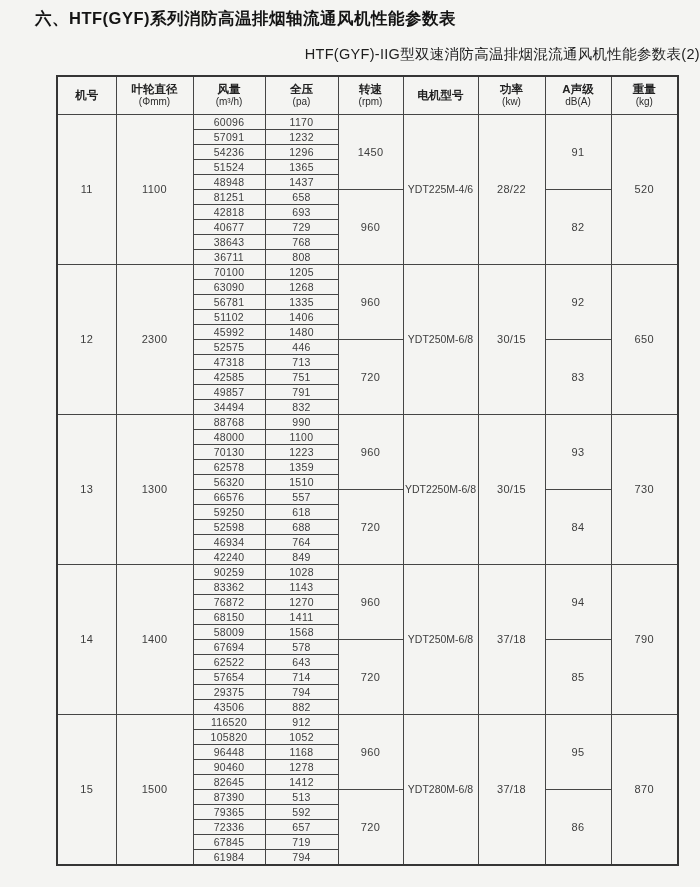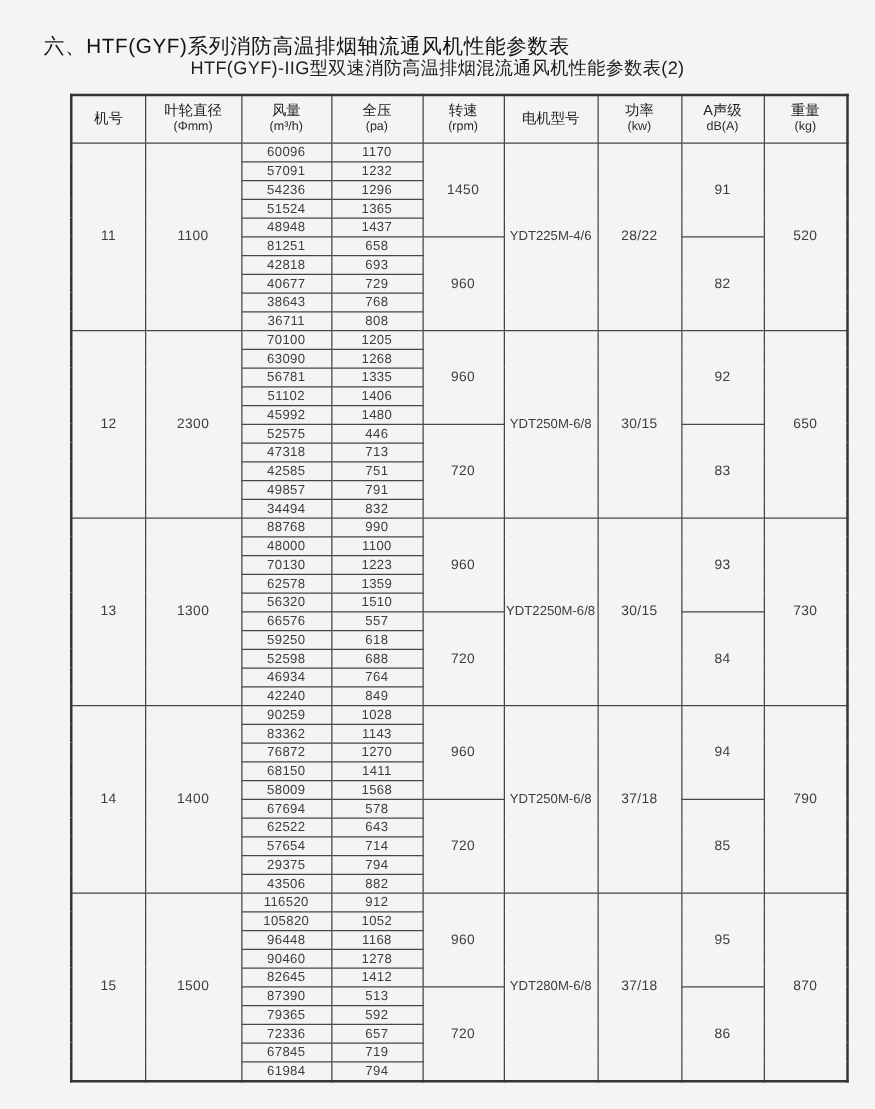--- a/index.html
+++ b/index.html
@@ -5,44 +5,44 @@
   * { margin:0; padding:0; box-sizing:border-box; }
   html,body { width:700px; height:887px; }
   body {
     position:relative;
     background:#f4f4f2;
     font-family:"Liberation Sans", sans-serif;
     color:#2e2e2e;
     overflow:hidden;
   }
   .page-title {
-    position:absolute; left:35px; top:26px;
-    font-size:16.5px; font-weight:normal; color:#141414;
+    position:absolute; left:35px; top:8px;
+    font-size:16.5px; font-weight:bold; color:#141414;
     letter-spacing:0.5px; white-space:nowrap;
   }
   .table-subtitle {
     position:absolute; top:45px; left:0; width:700px;
-    text-align:center; font-size:14.5px; color:#1e1e1e;
+    text-align:right; font-size:14.5px; color:#1e1e1e;
     letter-spacing:0.3px; white-space:nowrap;
   }
   table.spec-table {
     position:absolute; left:56px; top:75px; width:621px;
     border-collapse:collapse; table-layout:fixed;
     border:2px solid #353535;
     background:transparent;
   }
   .spec-table th, .spec-table td {
     border:1px solid #454545;
     text-align:center; vertical-align:middle;
     padding:0;
     font-family:"Liberation Sans", sans-serif;
   }
   .spec-table thead tr { height:38px; }
   .spec-table th { font-weight:normal; color:#222; }
-  .col-label { font-size:11.5px; line-height:14px; }
+  .col-label { font-size:11.5px; line-height:14px;font-weight:bold; }
   .col-unit  { font-size:10px;  line-height:12px; color:#2a2a2a; }
   .spec-table tr.data-row { height:14.2px; }
   .spec-table td {
     font-size:10.5px; line-height:14px; color:#3d3d3d;
     letter-spacing:0.3px;
   }
   td.cell-model-no, td.cell-diameter, td.cell-speed, td.cell-power,
   td.cell-noise, td.cell-weight { font-size:11px; }
   td.cell-motor { font-size:10.5px; letter-spacing:0;margin-left:19px; }
 </style>

